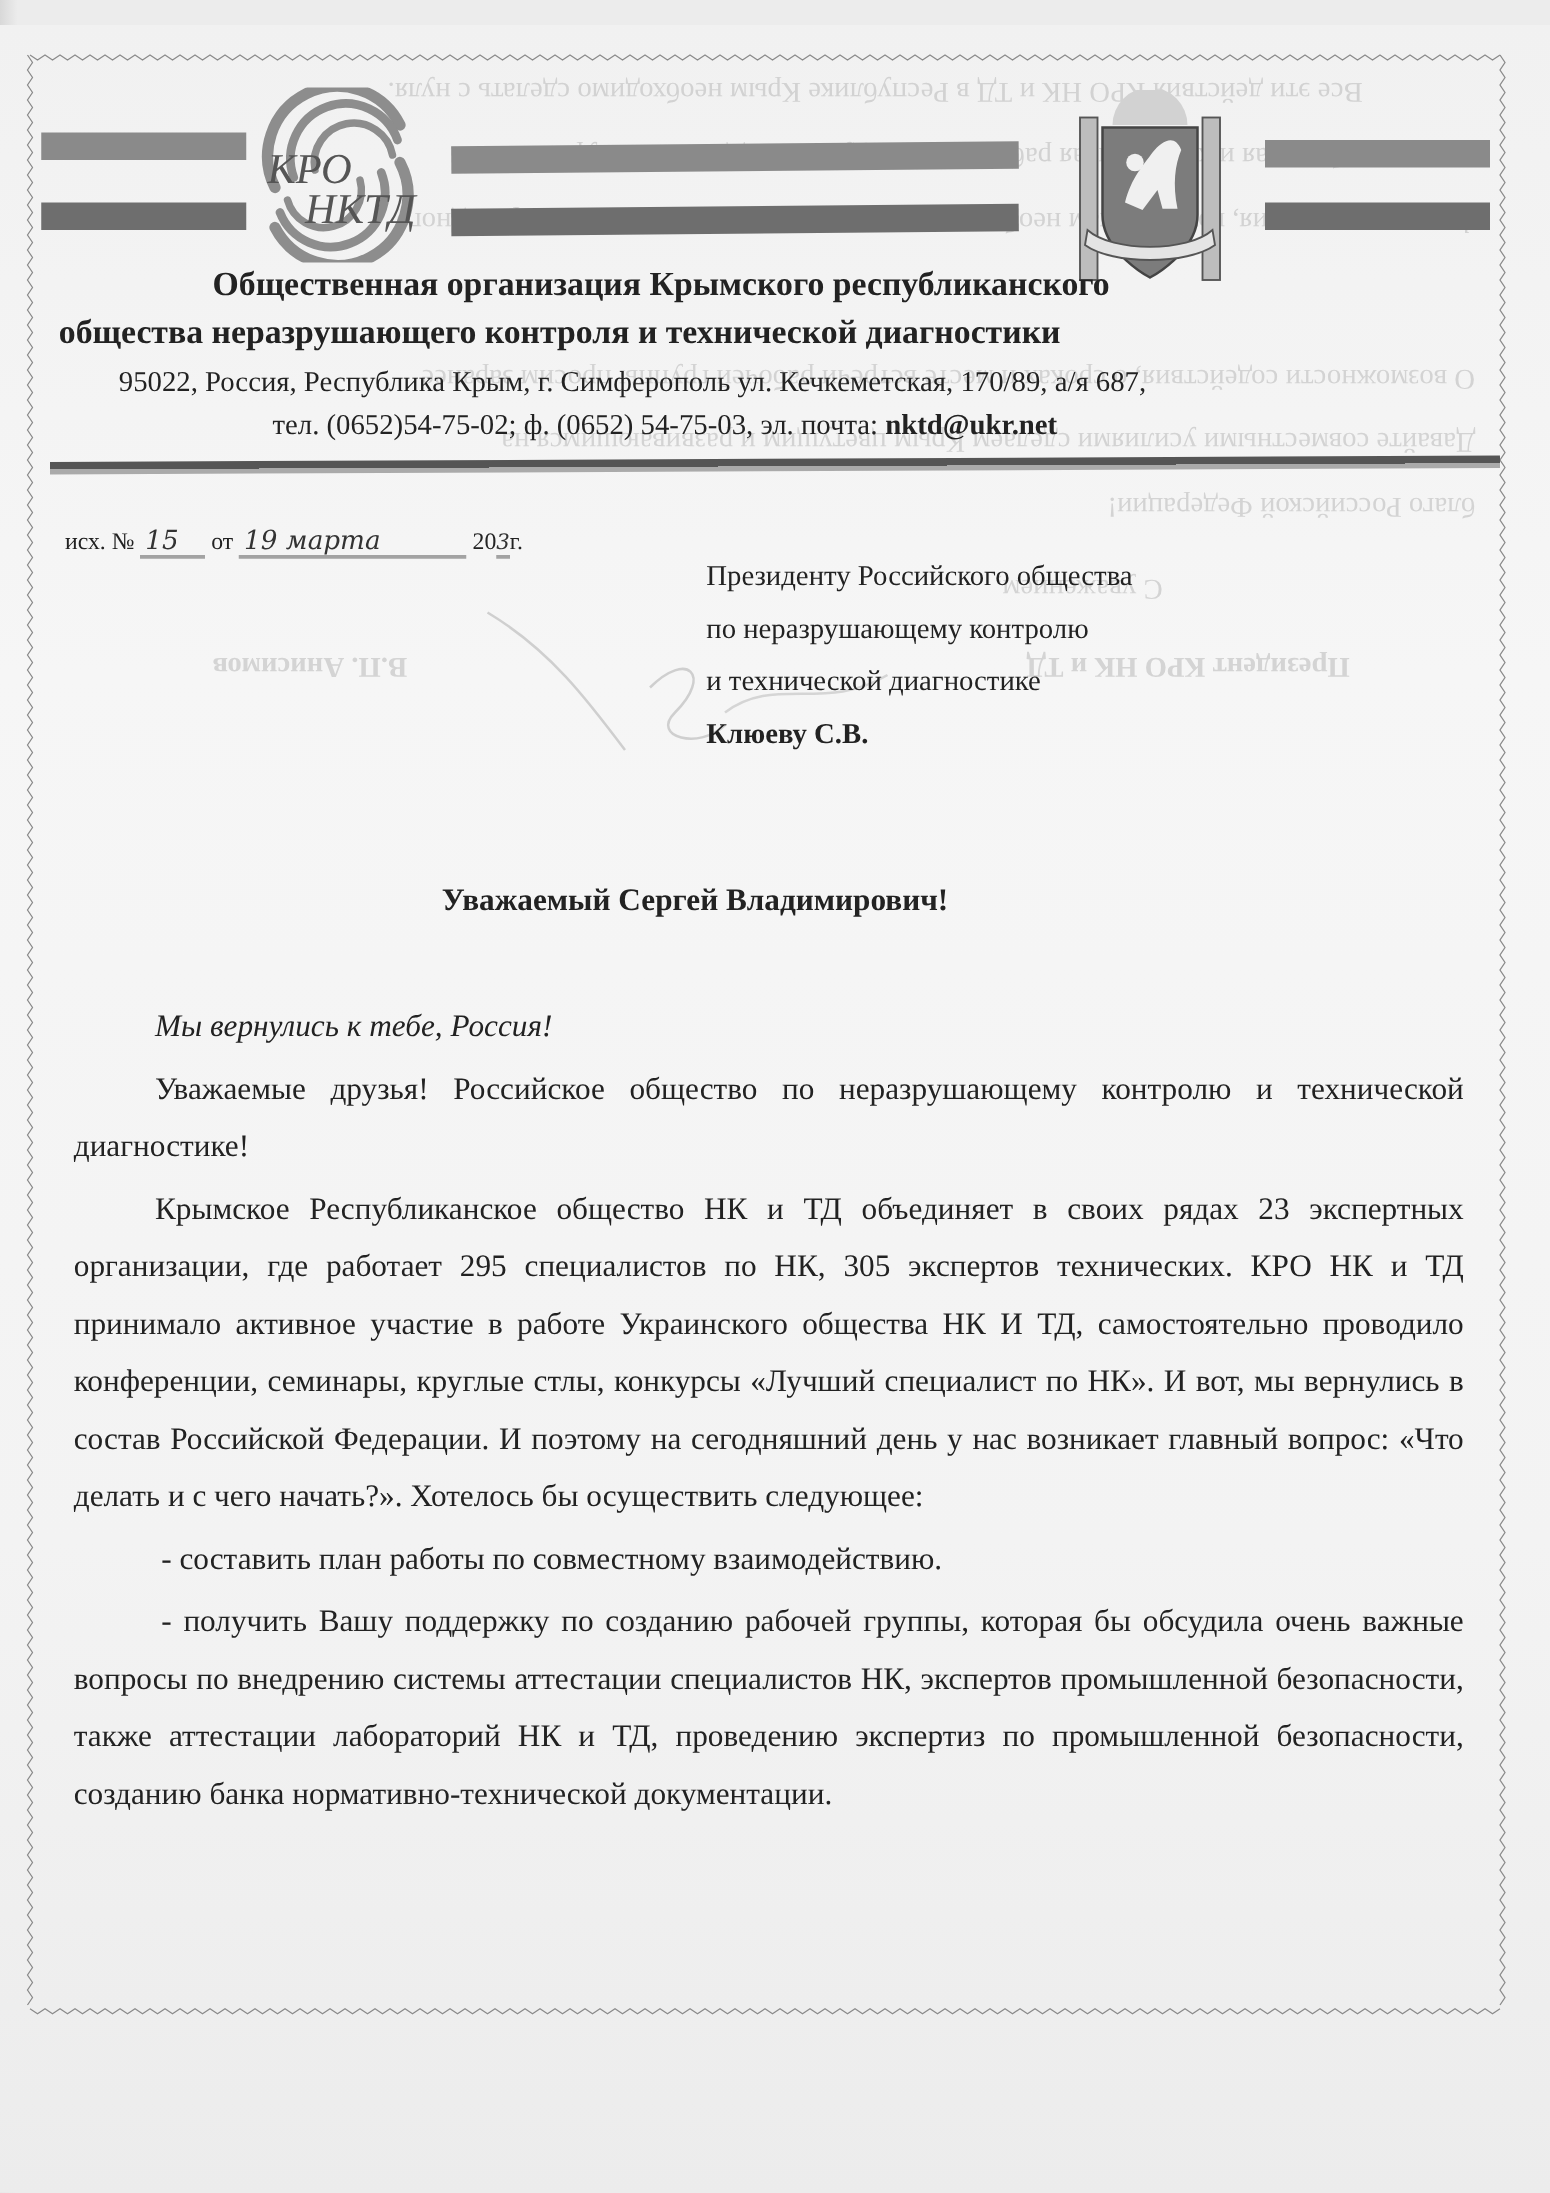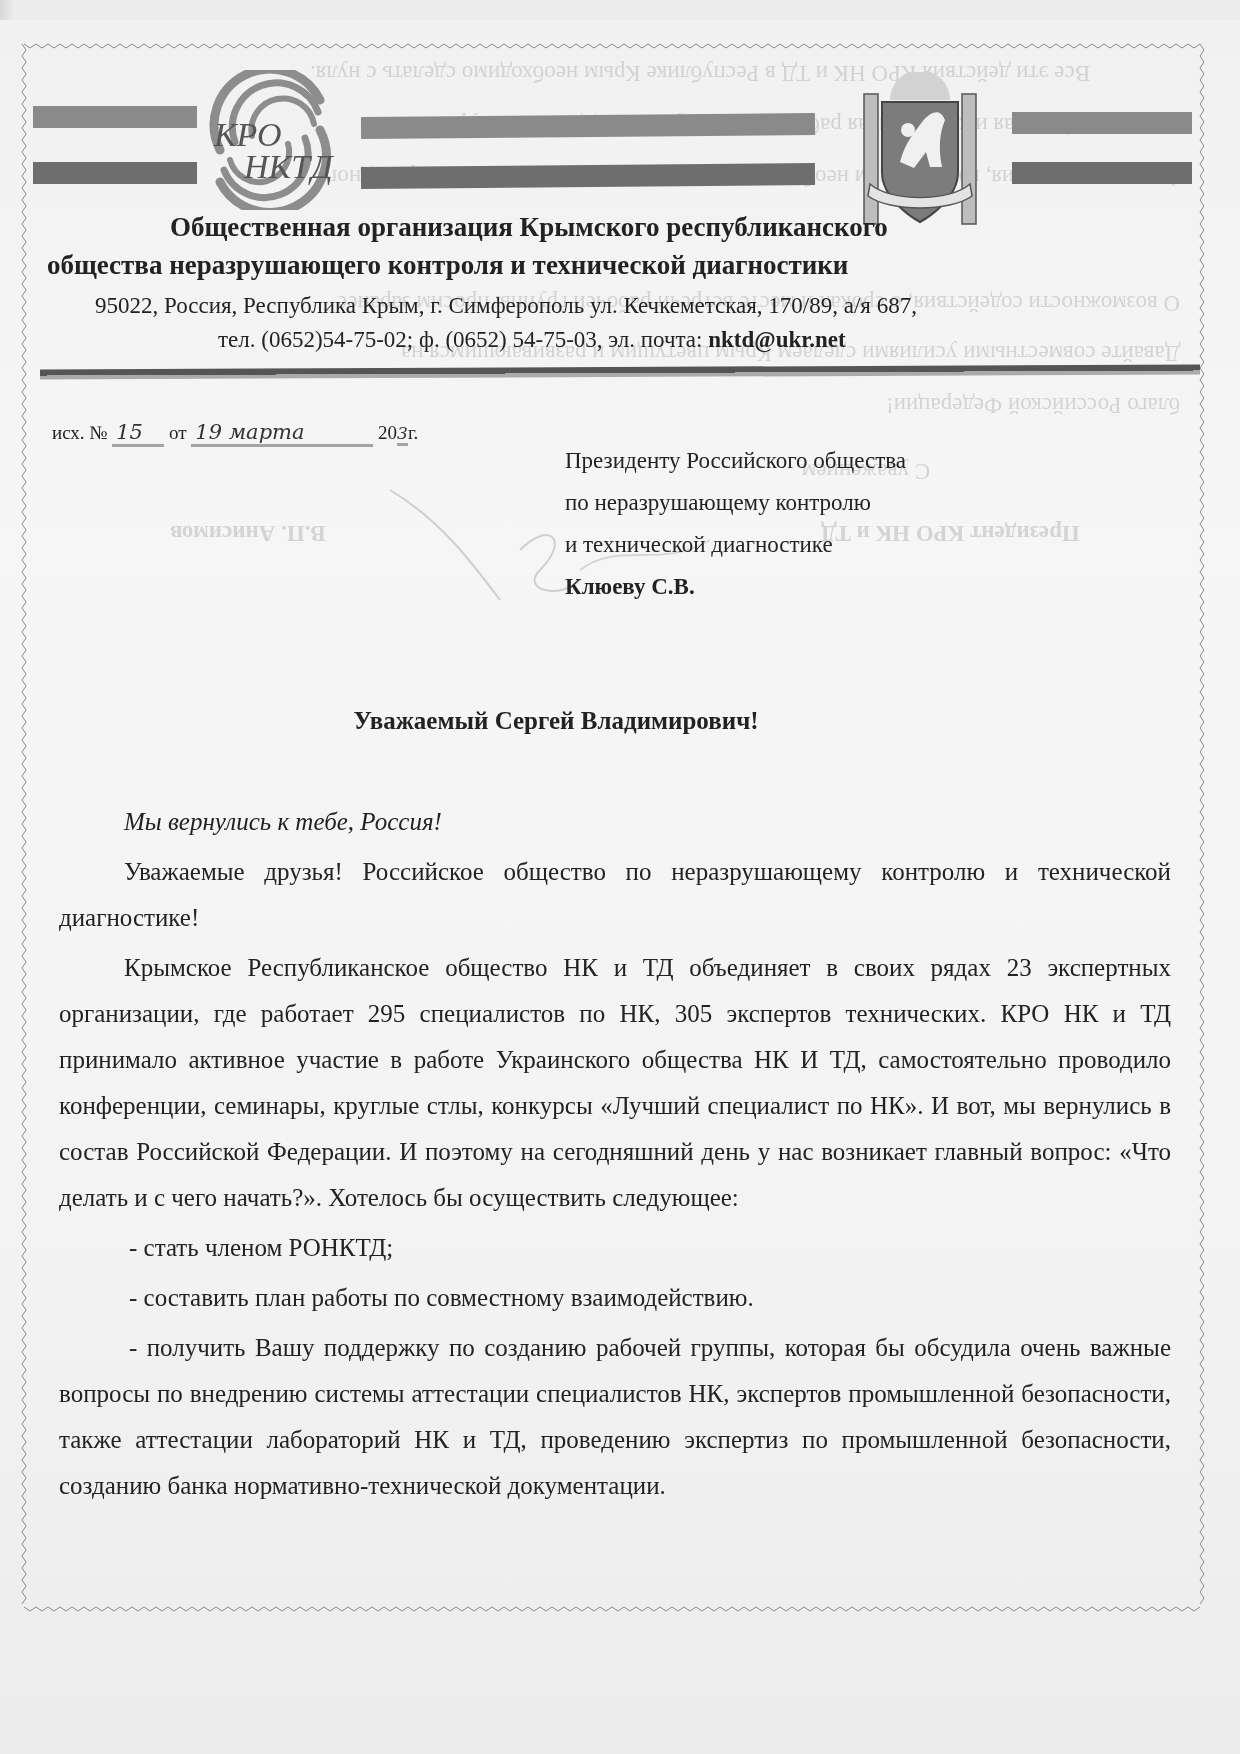--- a/index.html
+++ b/index.html
@@ -163,16 +163,15 @@
   <div>и технической диагностике</div>
   <div class="name">Клюеву С.В.</div>
 </div>
 
 <div class="salutation">Уважаемый Сергей Владимирович!</div>
 
 <div class="body-text">
   <p class="epigraph" style="margin-bottom:0;">Мы вернулись к тебе, Россия!</p>
   <p style="margin-top:4px;">Уважаемые друзья! Российское общество по неразрушающему контролю и технической диагностике!</p>
   <p style="margin-top:4px;">Крымское Республиканское общество НК и ТД объединяет в своих рядах 23 экспертных организации, где работает 295 специалистов по НК, 305 экспертов технических. КРО НК и ТД принимало активное участие в работе Украинского общества НК И ТД, самостоятельно проводило конференции, семинары, круглые стлы, конкурсы «Лучший специалист по НК». И вот, мы вернулись в состав Российской Федерации. И поэтому на сегодняшний день у нас возникает главный вопрос: «Что делать и с чего начать?». Хотелось бы осуществить следующее:</p>
-  <p class="item">- стать членом РОНКТД;</p>
   <p class="item">- составить план работы по совместному взаимодействию.</p>
   <p class="item">- получить Вашу поддержку по созданию рабочей группы, которая бы обсудила очень важные вопросы по внедрению системы аттестации специалистов НК, экспертов промышленной безопасности, также аттестации лабораторий НК и ТД, проведению экспертиз по промышленной безопасности, созданию банка нормативно-технической документации.</p>
 </div>
 
 </body></html>

